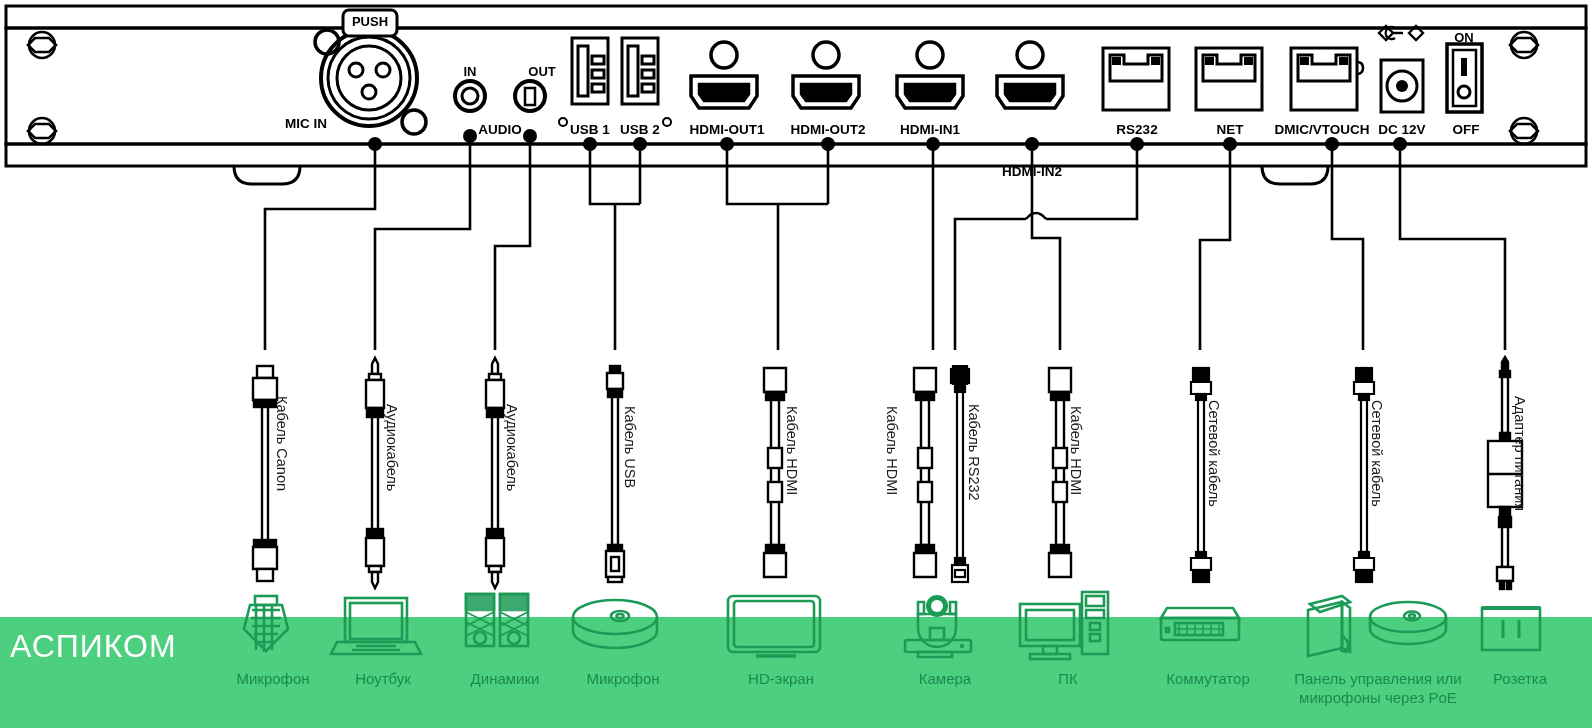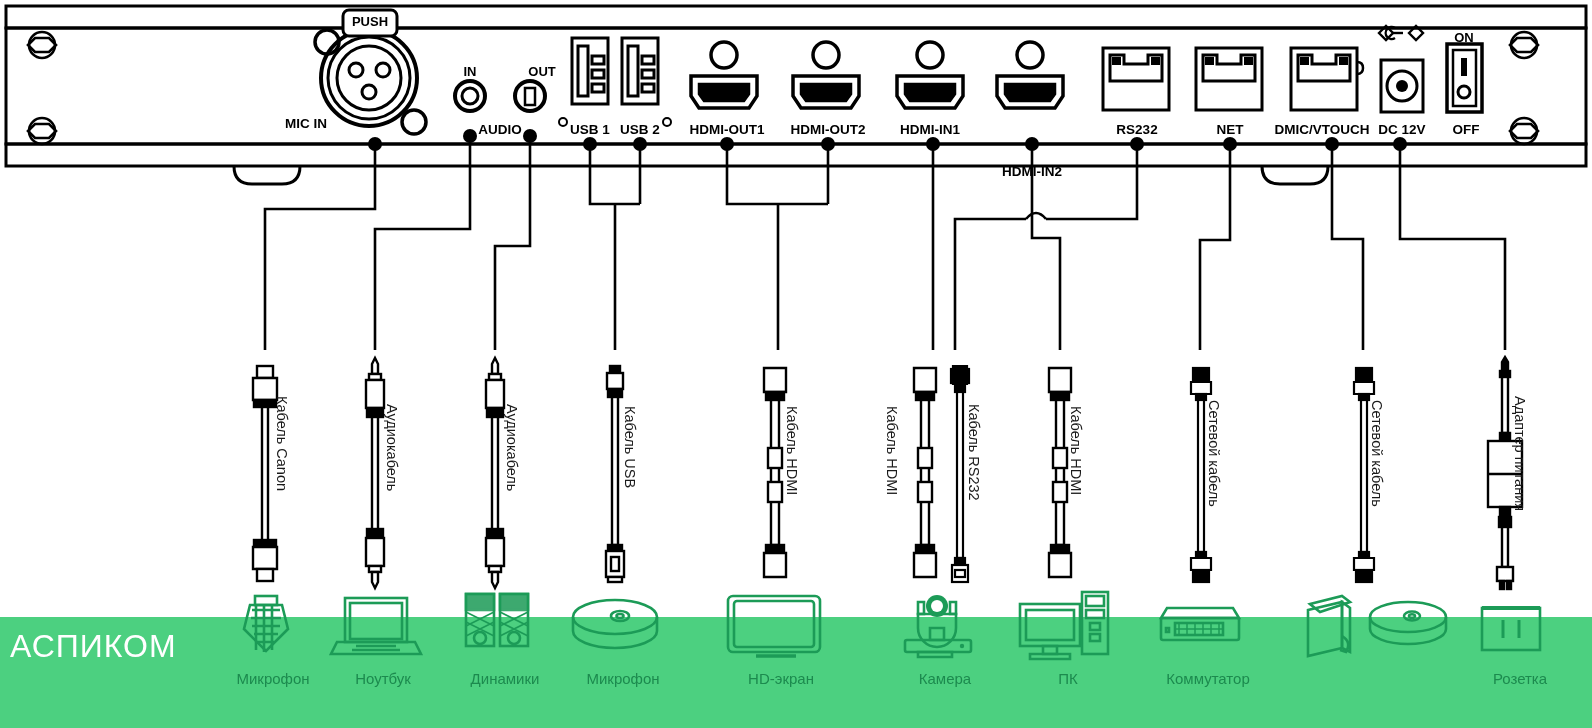--- a/index.html
+++ b/index.html
@@ -515,17 +515,18 @@
   </svg>
 
   <div class="devlabel" style="left:265px; top:670px;">Микрофон</div>
   <div class="devlabel" style="left:375px; top:670px;">Ноутбук</div>
   <div class="devlabel" style="left:497px; top:670px;">Динамики</div>
   <div class="devlabel" style="left:615px; top:670px;">Микрофон</div>
   <div class="devlabel" style="left:773px; top:670px;">HD-экран</div>
   <div class="devlabel" style="left:937px; top:670px;">Камера</div>
   <div class="devlabel" style="left:1060px; top:670px;">ПК</div>
   <div class="devlabel" style="left:1200px; top:670px;">Коммутатор</div>
+  <div class="devlabel two" style="left:1370px; top:670px;">Панель управления или микрофоны через PoE</div>
   <div class="devlabel" style="left:1512px; top:670px;">Розетка</div>
 
   <div class="watermark">АСПИКОМ</div>
 
 </div>
 
 </body></html>

